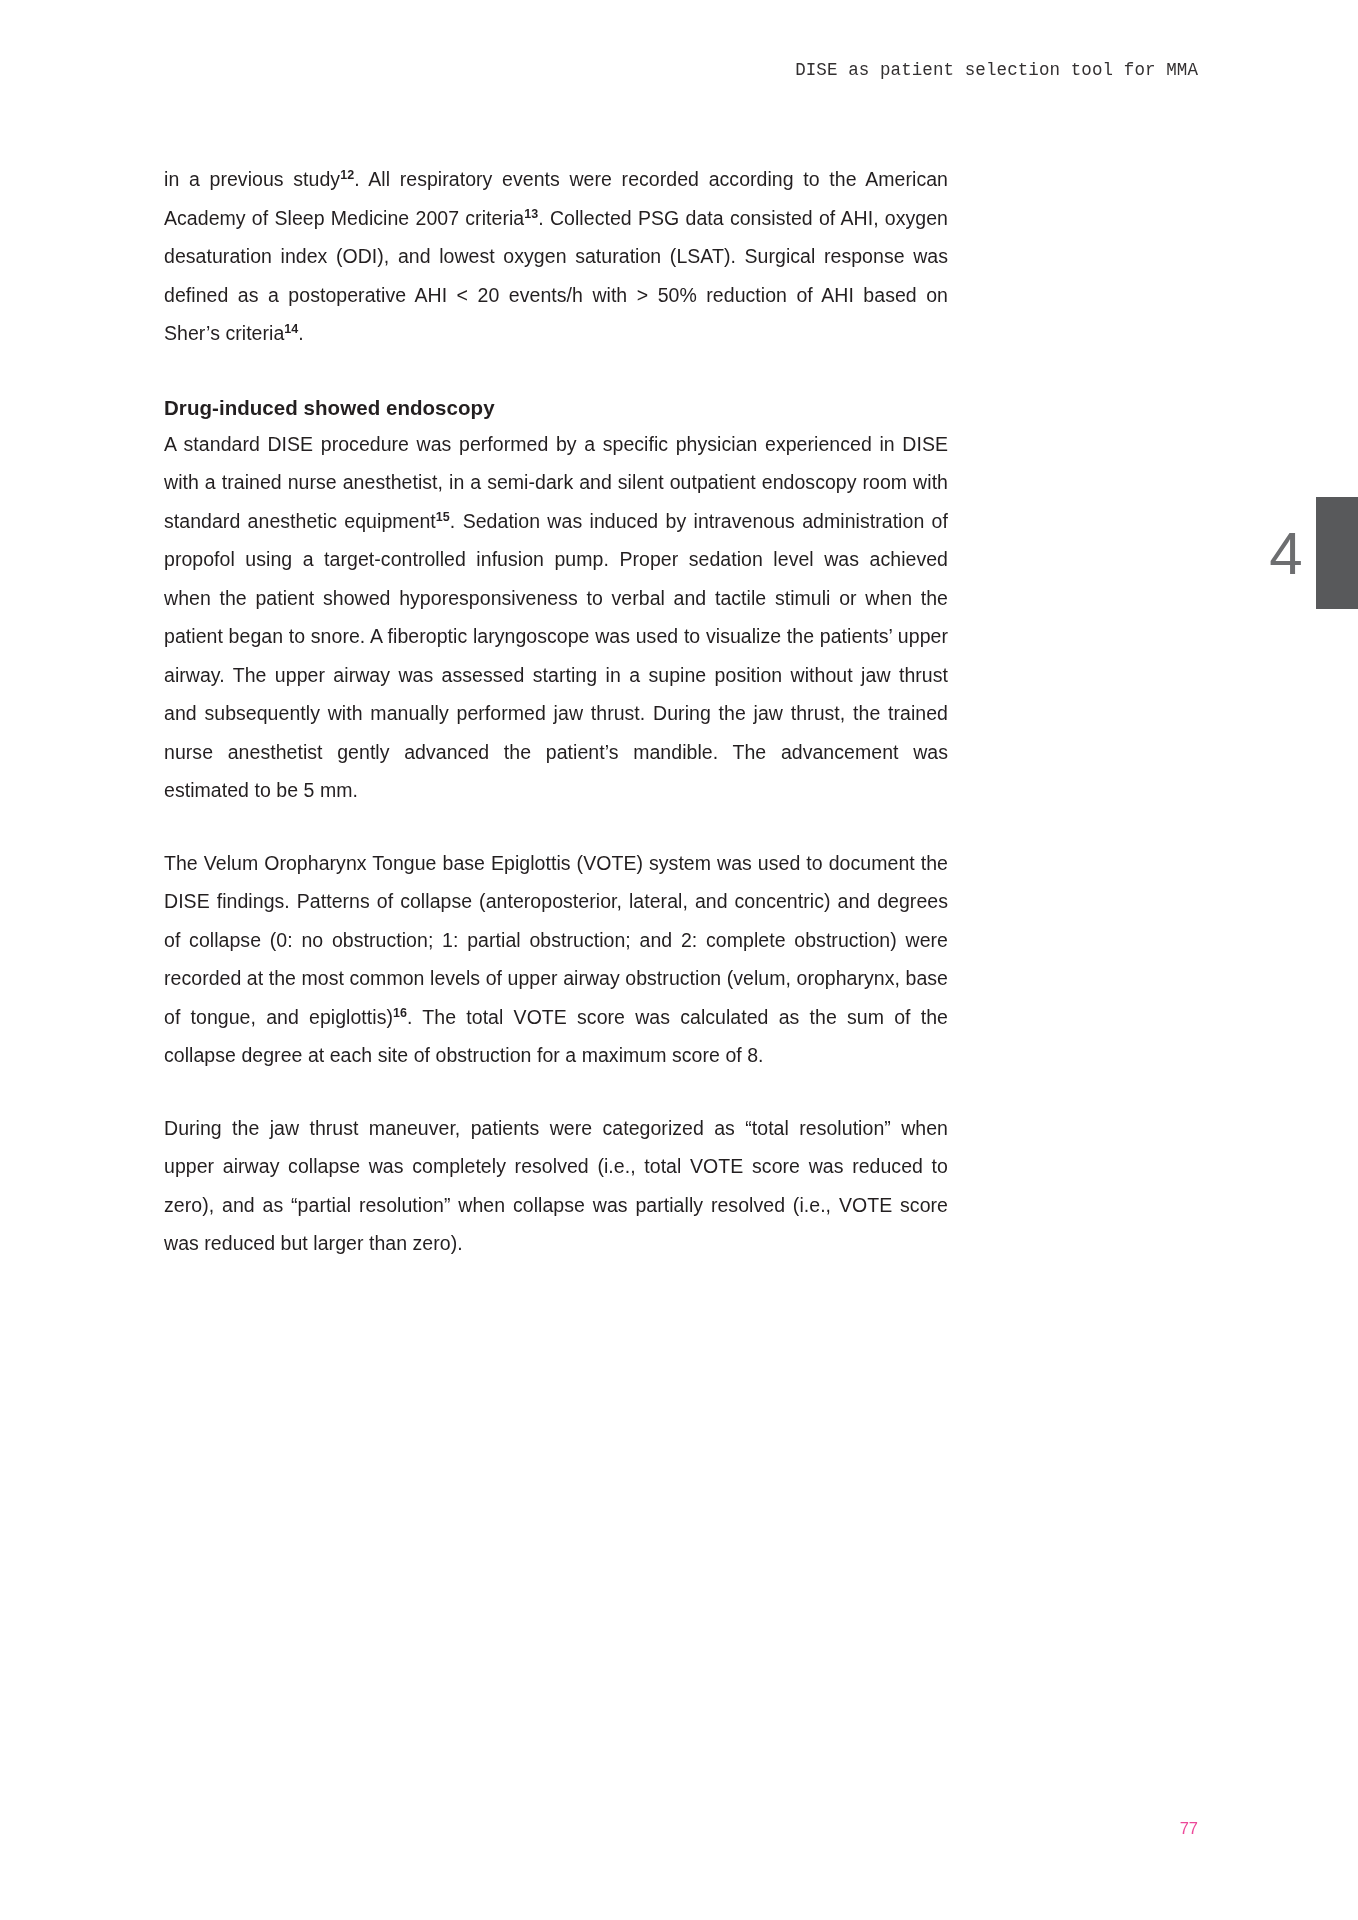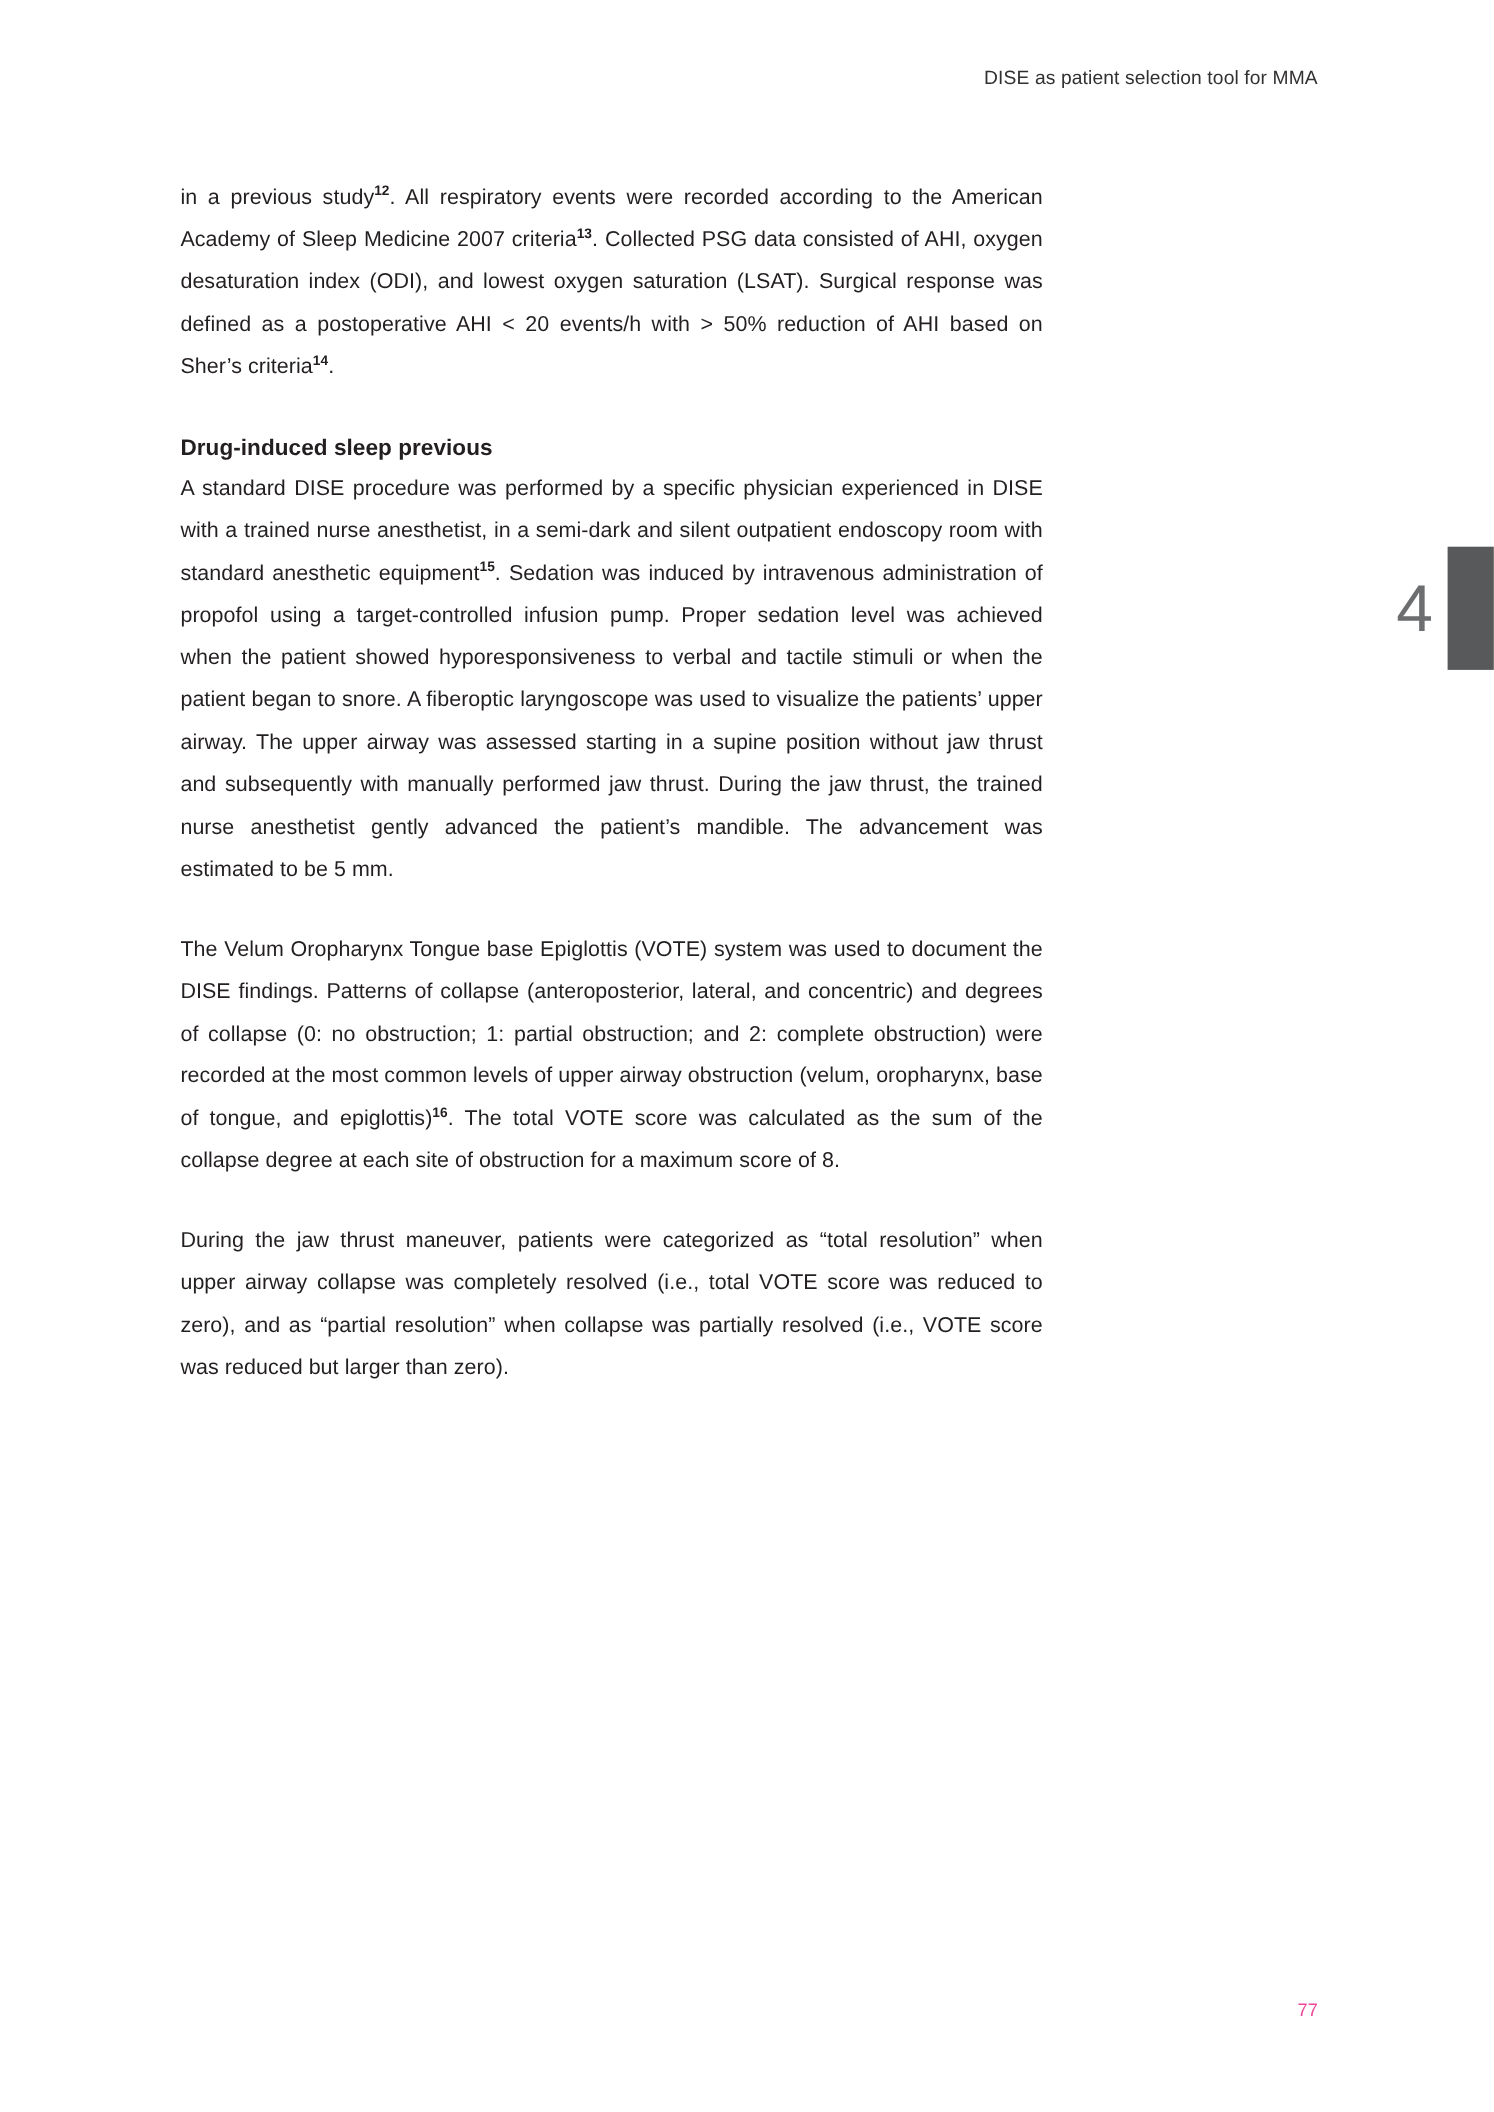--- a/index.html
+++ b/index.html
@@ -23,20 +23,21 @@
 
   .running-head {
     position: absolute;
     top: 60px;
     right: 160px;
     font-size: 17.5px;
     letter-spacing: 0.1px;
     color: #333031;
     text-align: right;
     white-space: nowrap;
+    font-family: Liberation Mono, monospace;
   }
 
   .content {
     position: absolute;
     left: 164px;
     top: 160px;
     width: 784px;
   }
 
   p {
@@ -106,21 +107,21 @@
   <div class="running-head">DISE as patient selection tool for MMA</div>
 
   <div class="content">
 
     <p>
       <span>in a previous study</span><sup>12</sup><span>. All respiratory events were recorded according to the American Academy of Sleep Medicine 2007 criteria</span><sup>13</sup><span>. Collected PSG data consisted of AHI, oxygen desaturation index (ODI), and lowest oxygen saturation (LSAT). Surgical response was defined as a postoperative AHI &lt; 20 events/h with &gt; 50% reduction of AHI based on Sher’s criteria</span><sup>14</sup><span>.</span>
     </p>
 
     <div class="gap-lg"></div>
 
-    <h2 class="section-heading">Drug-induced sleep previous</h2>
+    <h2 class="section-heading">Drug-induced showed endoscopy</h2>
 
     <p>
       <span>A standard DISE procedure was performed by a specific physician experienced in DISE with a trained nurse anesthetist, in a semi-dark and silent outpatient endoscopy room with standard anesthetic equipment</span><sup>15</sup><span>. Sedation was induced by intravenous administration of propofol using a target-controlled infusion pump. Proper sedation level was achieved when the patient showed hyporesponsiveness to verbal and tactile stimuli or when the patient began to snore. A fiberoptic laryngoscope was used to visualize the patients’ upper airway. The upper airway was assessed starting in a supine position without jaw thrust and subsequently with manually performed jaw thrust. During the jaw thrust, the trained nurse anesthetist gently advanced the patient’s mandible. The advancement was estimated to be 5 mm.</span>
     </p>
 
     <div class="gap-md"></div>
 
     <p>
       <span> The Velum Oropharynx Tongue base Epiglottis (VOTE) system was used to document the DISE findings. Patterns of collapse (anteroposterior, lateral, and concentric) and degrees of collapse (0: no obstruction; 1: partial obstruction; and 2: complete obstruction) were recorded at the most common levels of upper airway obstruction (velum, oropharynx, base of tongue, and epiglottis)</span><sup>16</sup><span>. The total VOTE score was calculated as the sum of the collapse degree at each site of obstruction for a maximum score of 8.</span>
     </p>

